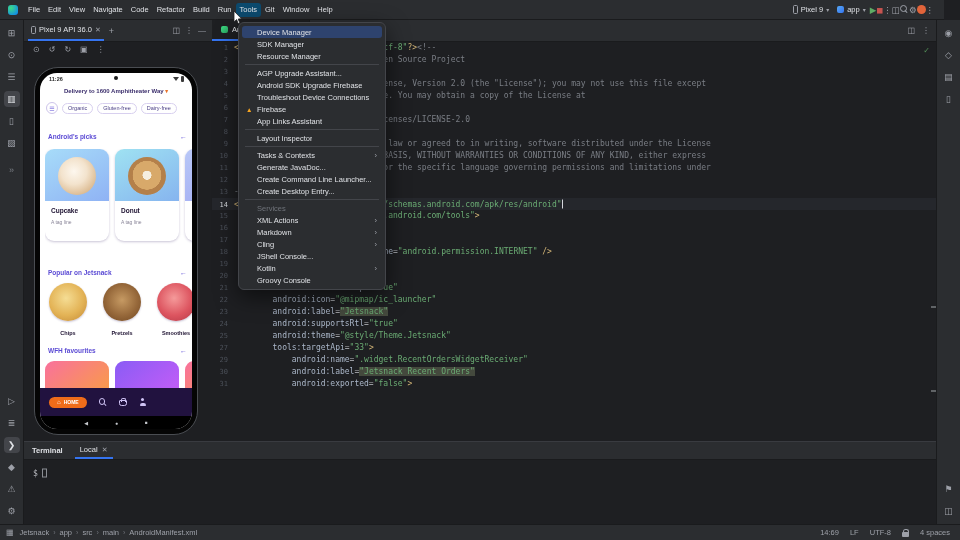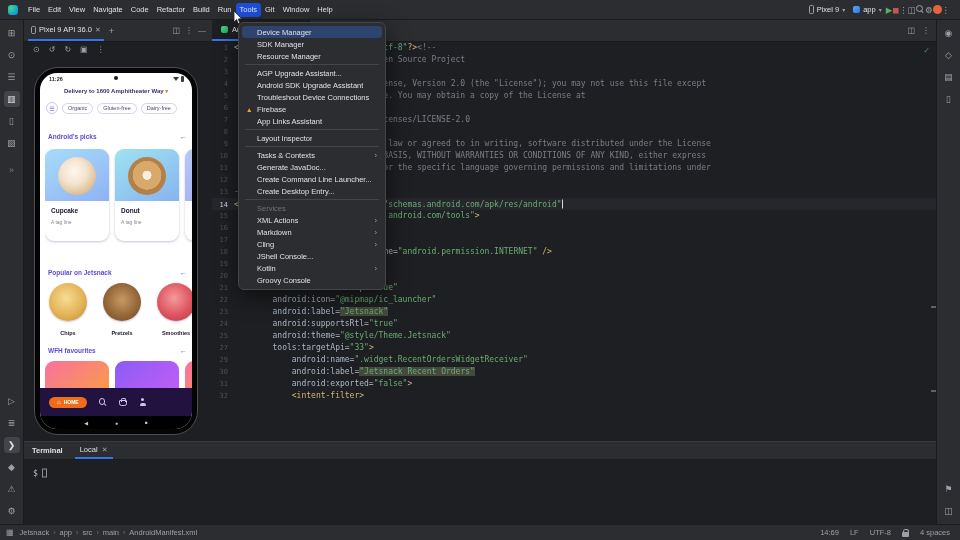--- a/index.html
+++ b/index.html
@@ -1,27 +1,27 @@
 <!DOCTYPE html>
 <html><head>
 <meta charset="utf-8">
 <style>
   * { margin:0; padding:0; box-sizing:border-box; }
   html,body { width:960px; height:540px; background:#101113; }
   body { font-family:"Liberation Sans", sans-serif; color:#bcbec4; overflow:hidden; }
   .stage { position:relative; width:960px; height:540px; background:#1e1f22; overflow:hidden; }
 
   
-  .menubar { position:absolute; top:0; left:0; right:0; height:20px; background:#2b2d30;
+  .menubar { position:absolute; top:0; left:0; right:16px; height:20px; background:#2b2d30;
              border-bottom:1px solid #1a1b1d; display:flex; align-items:center; padding:0 6px; z-index:40; }
   .logo { width:10px; height:10px; border-radius:3px; margin:0 6px 0 2px; flex:none;
           background:radial-gradient(circle at 30% 30%, #3ddc84, #087cfa); }
   .mb-items { display:flex; align-items:center; }
   .mb-item { font-size:7.5px; color:#dfe1e5; padding:2.5px 4px; border-radius:3px; white-space:nowrap; }
-  .mb-item.active { background:#1d4ed8; }
+  .mb-item.active { background:#0c4a6e; }
   .mb-right { margin-left:auto; display:flex; align-items:center; gap:0; padding-right:4px; }
   .mbr-chip { display:flex; align-items:center; gap:3px; font-size:7.5px; color:#dfe1e5; padding:2px 4px; border-radius:3px; }
   .mbr-label { white-space:nowrap; }
   .mbr-caret { font-size:6px; color:#9da0a8; }
   .mb-phoneic { width:5px; height:9px; border:1px solid #9da0a8; border-radius:1.5px; }
   .mb-appic { width:7px; height:7px; border-radius:2px; background:linear-gradient(135deg,#56a8f5,#3574f0); }
   .mbr-ic { font-size:8.5px; color:#9da0a8; line-height:10px; }
   .avatar { width:9px; height:9px; border-radius:50%; background:#e2643a; }
   .i-search { position:relative; width:9px; height:9px; display:inline-block; }
   .i-search::before { content:""; position:absolute; left:0; top:0; width:5px; height:5px;
@@ -398,21 +398,20 @@
         <div class="line"><span class="gut">20</span><span class="pln">    </span><span class="tag">&lt;application</span></div>
         <div class="line"><span class="gut">21</span><span class="pln">        </span><span class="attr">android:allowBackup</span><span class="pln">=</span><span class="str">"true"</span></div>
         <div class="line"><span class="gut">22</span><span class="pln">        </span><span class="attr">android:icon</span><span class="pln">=</span><span class="str">"@mipmap/ic_launcher"</span></div>
         <div class="line"><span class="gut">23</span><span class="pln">        </span><span class="attr">android:label</span><span class="pln">=</span><span class="strhl">"Jetsnack"</span></div>
         <div class="line"><span class="gut">24</span><span class="pln">        </span><span class="attr">android:supportsRtl</span><span class="pln">=</span><span class="str">"true"</span></div>
         <div class="line"><span class="gut">25</span><span class="pln">        </span><span class="attr">android:theme</span><span class="pln">=</span><span class="str">"@style/Theme.Jetsnack"</span></div>
         <div class="line"><span class="gut">27</span><span class="pln">        </span><span class="attr">tools:targetApi</span><span class="pln">=</span><span class="str">"33"</span><span class="tag">&gt;</span></div>
         <div class="line"><span class="gut">29</span><span class="pln">            </span><span class="attr">android:name</span><span class="pln">=</span><span class="str">".widget.RecentOrdersWidgetReceiver"</span></div>
         <div class="line"><span class="gut">30</span><span class="pln">            </span><span class="attr">android:label</span><span class="pln">=</span><span class="strhl">"Jetsnack Recent Orders"</span></div>
         <div class="line"><span class="gut">31</span><span class="pln">            </span><span class="attr">android:exported</span><span class="pln">=</span><span class="str">"false"</span><span class="tag">&gt;</span></div>
-        <div class="line"><span class="gut">32</span><span class="pln">            </span><span class="tag">&lt;intent-filter&gt;</span></div>
       </div>
     <span class="inspect">✓</span>
     <span class="tick t1"></span>
     <span class="tick t2"></span>
   </div>
 
   <div class="menu">
       <div class="menu-item sel">
         <span class="mi-ic"></span>
         <span class="mi-label">Device Manager</span>
@@ -425,21 +424,21 @@
         <span class="mi-ic"></span>
         <span class="mi-label">Resource Manager</span>
       </div>
       <div class="menu-sep"></div>
       <div class="menu-item">
         <span class="mi-ic"></span>
         <span class="mi-label">AGP Upgrade Assistant...</span>
       </div>
       <div class="menu-item">
         <span class="mi-ic"></span>
-        <span class="mi-label">Android SDK Upgrade Assistant</span>
+        <span class="mi-label">Android SDK Upgrade Firebase</span>
       </div>
       <div class="menu-item">
         <span class="mi-ic"></span>
         <span class="mi-label">Troubleshoot Device Connections</span>
       </div>
       <div class="menu-item">
         <span class="mi-ic mi-flame">▲</span>
         <span class="mi-label">Firebase</span>
       </div>
       <div class="menu-item">

